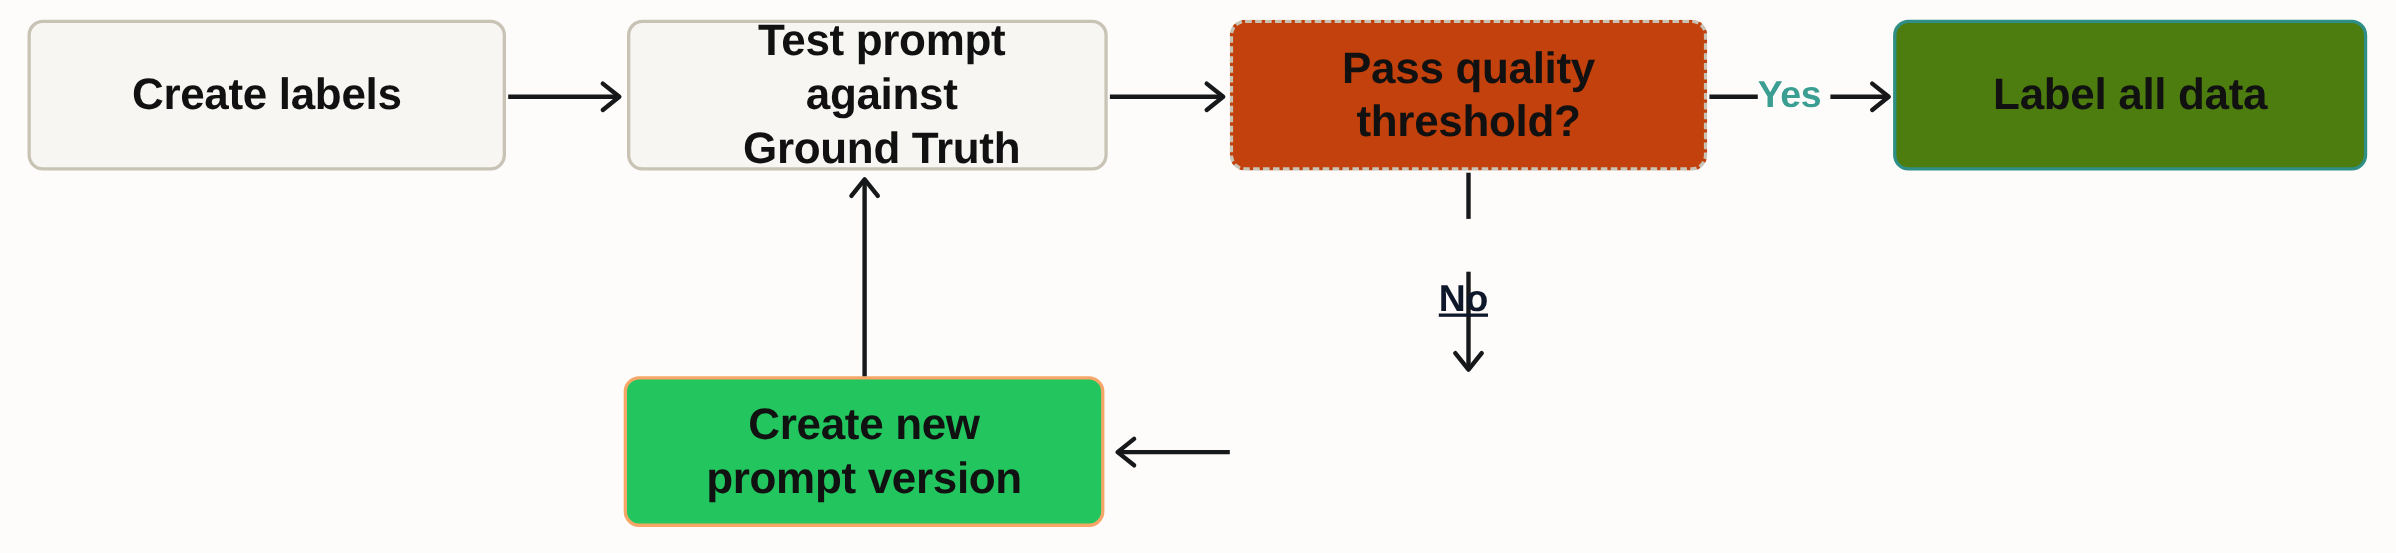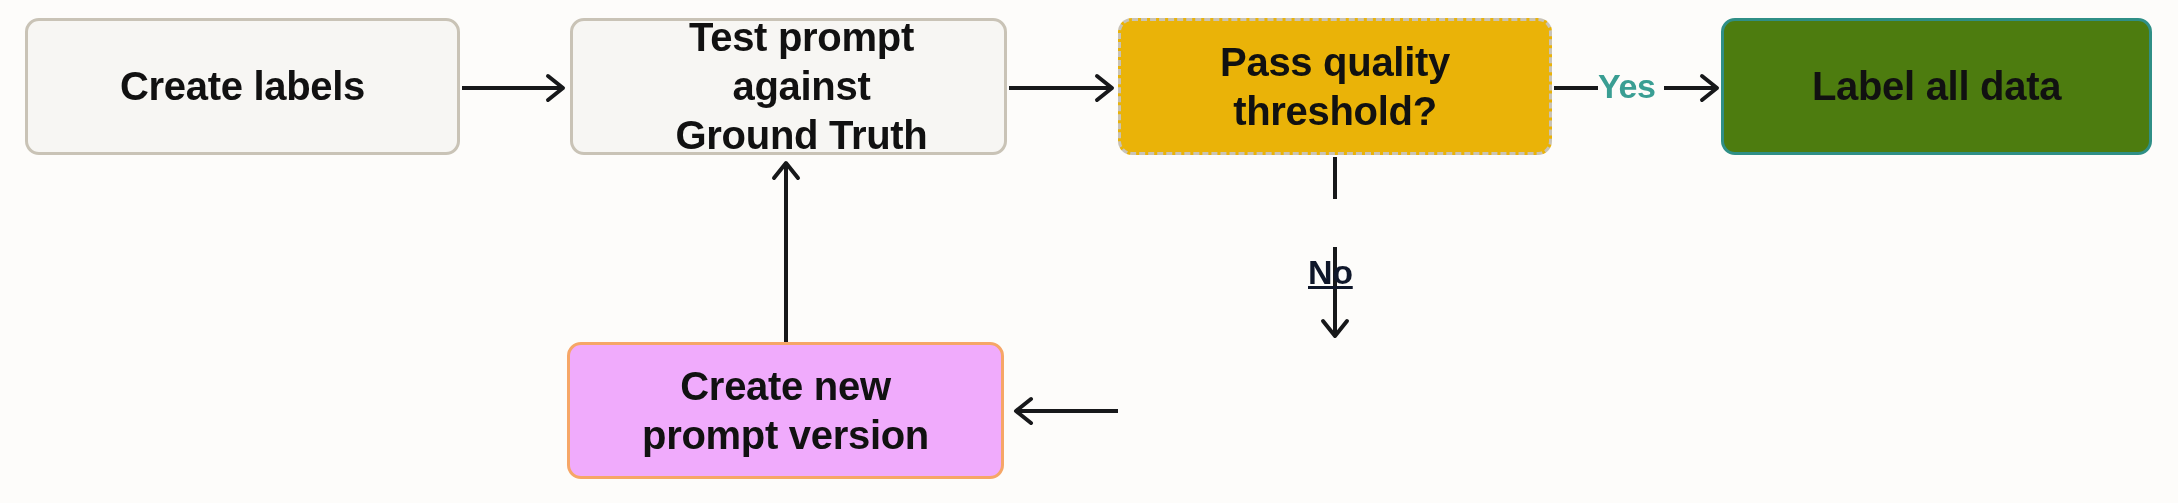--- a/index.html
+++ b/index.html
@@ -31,30 +31,30 @@
     padding: 6px 18px;
   }
   .node-label { display: block; white-space: pre-line; }
 
   
   .v-neutral {
     background: #f7f6f3;
     border: 3px solid #c9c3b6;
   }
   .v-dashed {
-    background: #eab308;
+    background: #c2410c;
     border: 3px dashed #c9c3b6;
     justify-content: center;
   }
   .v-teal {
     background: #4d7c0f;
     border: 3px solid #2f8f86;
   }
   .v-orange {
-    background: #f0abfc;
+    background: #22c55e;
     border: 3px solid #f6a667;
   }
 
   
   .conn {
     position: absolute;
     pointer-events: none;
   }
   .conn svg { display: block; overflow: visible; }
 

